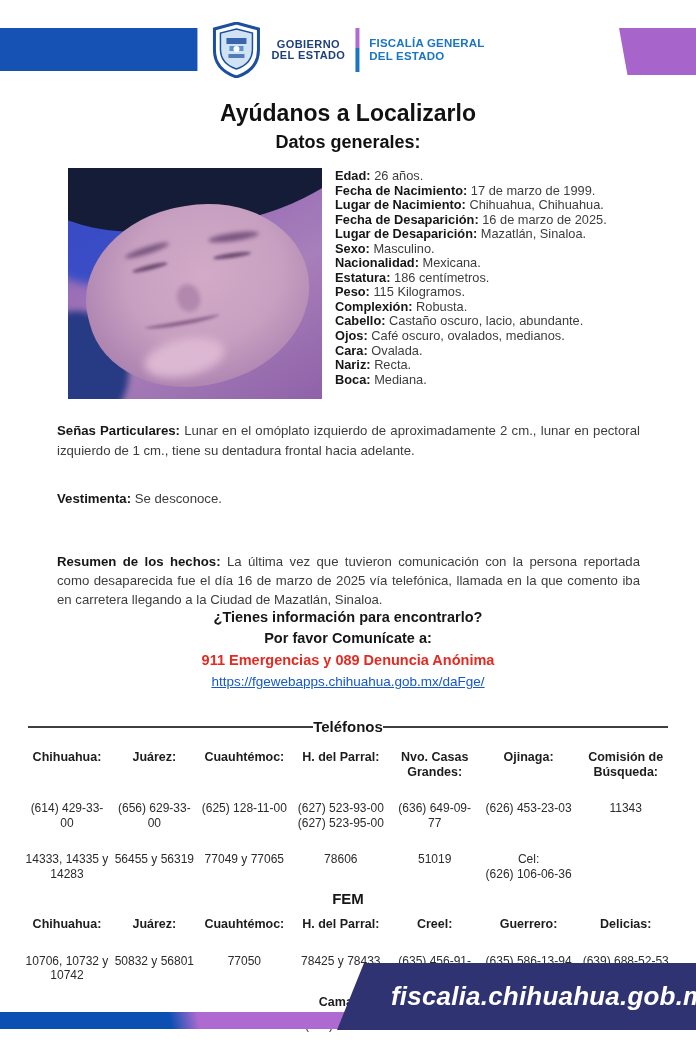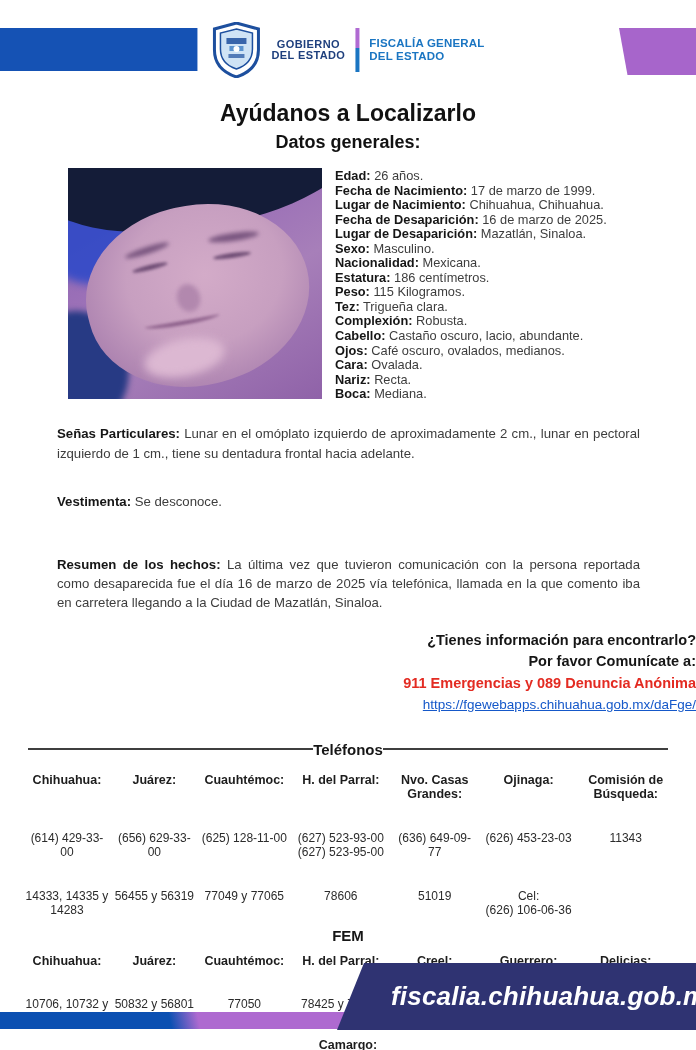--- a/index.html
+++ b/index.html
@@ -65,33 +65,33 @@
     background:#dcb8d2; border-radius:50%; transform:rotate(-12deg); filter:blur(4px); }
   .general-list { margin:1px 0 0 13px; font-size:12.8px; line-height:14.55px; color:#3d3d3d; }
   .dg-label { font-weight:bold; color:#161616; }
   
   .para { margin:22px 56px 0 57px; font-size:13.2px; line-height:20px; text-align:justify; }
   .para.single { text-align:left; }
   .para .p-label { font-weight:bold; color:#161616; }
   .para.vest { margin-top:28px; }
   .para.res  { margin-top:43px; line-height:19px; }
   
-  .contact { margin-top:20px; text-align:right; }
+  .contact { text-align:center; }
   .contact .q    { font-size:14.5px; font-weight:bold; color:#161616; }
   .contact .plea { font-size:14.5px; font-weight:bold; color:#161616; margin-top:5px; }
   .contact .emer { font-size:14.5px; font-weight:bold; color:#e32b22; margin-top:6px; }
   .contact .lnk  { display:inline-block; font-size:13.5px; color:#1558c9;
     text-decoration:underline; margin-top:6px; }
   
   .tel-title-row { display:flex; align-items:center; margin:28px 28px 0 28px; }
   .tel-line { flex:1; height:2px; background:#3f3f3f; }
   .tel-title { margin:0 0; font-size:15px; font-weight:bold; color:#161616; }
   .tel-grid { display:grid; margin:15px 22px 0 22px;
     grid-template-columns:13.8% 13% 14.6% 15% 13.8% 15% 14.8%;
-    row-gap:29px; }
+    row-gap:22px; }
   .tel-grid .cell { text-align:center; white-space:pre-line; font-size:12px;
     color:#2b2b2b; font-weight:500; line-height:14.5px; padding:0 2px; }
   .tel-grid .hcell { font-weight:bold; font-size:12.5px; color:#1d1d1d; }
   .fem-title { text-align:center; font-size:15px; font-weight:bold; color:#161616; margin-top:9px; }
   .fem-grid { margin-top:10px; }
   .camargo { text-align:center; margin-top:12px; }
   .camargo .c-label { font-weight:bold; font-size:12.5px; color:#1d1d1d; }
   .camargo .c-value { font-size:12px; color:#2b2b2b; margin-top:9px; font-weight:500; }
   
   .footer-stripe { position:absolute; left:0; top:1012px; width:346px; height:17px;
@@ -152,21 +152,20 @@
       <div class="general-list">
         <div><span class="dg-label">Edad:</span> <span>26 años.</span></div>
         <div><span class="dg-label">Fecha de Nacimiento:</span> <span>17 de marzo de 1999.</span></div>
         <div><span class="dg-label">Lugar de Nacimiento:</span> <span>Chihuahua, Chihuahua.</span></div>
         <div><span class="dg-label">Fecha de Desaparición:</span> <span>16 de marzo de 2025.</span></div>
         <div><span class="dg-label">Lugar de Desaparición:</span> <span>Mazatlán, Sinaloa.</span></div>
         <div><span class="dg-label">Sexo:</span> <span>Masculino.</span></div>
         <div><span class="dg-label">Nacionalidad:</span> <span>Mexicana.</span></div>
         <div><span class="dg-label">Estatura:</span> <span>186 centímetros.</span></div>
         <div><span class="dg-label">Peso:</span> <span>115 Kilogramos.</span></div>
-        <div><span class="dg-label">Tez:</span> <span>Trigueña clara.</span></div>
         <div><span class="dg-label">Complexión:</span> <span>Robusta.</span></div>
         <div><span class="dg-label">Cabello:</span> <span>Castaño oscuro, lacio, abundante.</span></div>
         <div><span class="dg-label">Ojos:</span> <span>Café oscuro, ovalados, medianos.</span></div>
         <div><span class="dg-label">Cara:</span> <span>Ovalada.</span></div>
         <div><span class="dg-label">Nariz:</span> <span>Recta.</span></div>
         <div><span class="dg-label">Boca:</span> <span>Mediana.</span></div>
       </div>
     </div>
 
     <div class="para">

